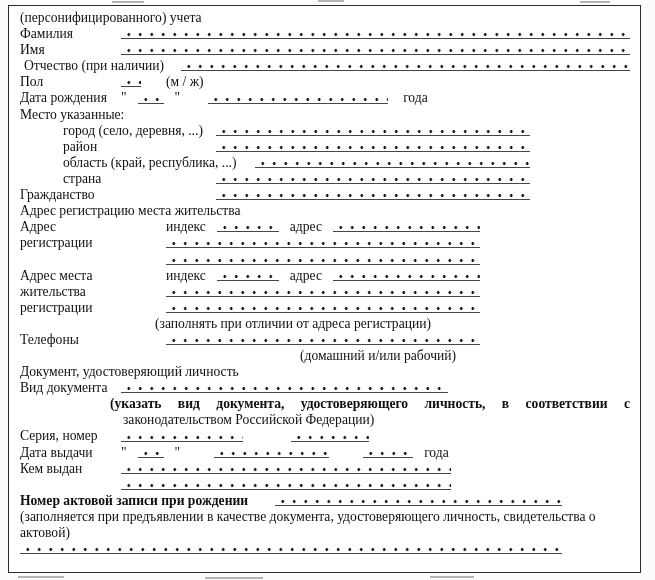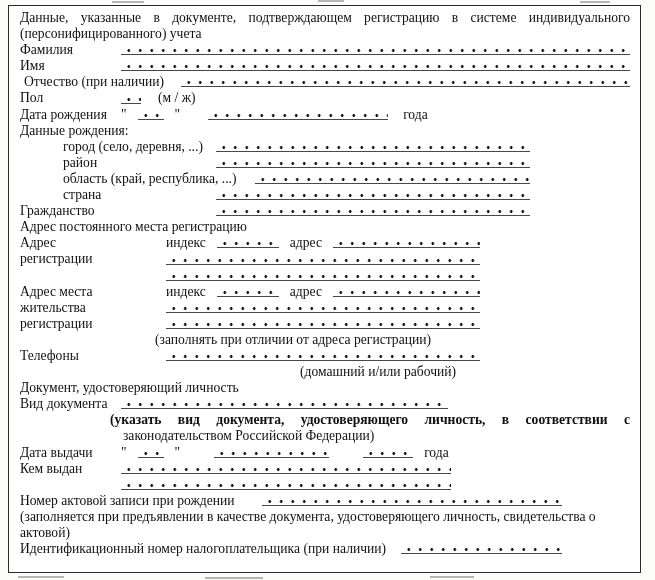--- a/index.html
+++ b/index.html
@@ -33,39 +33,38 @@
   .w142 { flex:0 0 142px; }
   .w185 { flex:0 0 185px; }
   .sub  { padding-left:43px; }
   .dlw20 {flex:0 0 20px;} .dlw26 {flex:0 0 26px;} .dlw50 {flex:0 0 50px;}
   .dlw62 {flex:0 0 62px;} .dlw115{flex:0 0 115px;} .dlw122{flex:0 0 122px;}
   .dlw78 {flex:0 0 78px;} .dlw180{flex:0 0 180px;} .dlw327{flex:0 0 327px;}
   .dlw330{flex:0 0 330px;}
   .mr150 { margin-right:150px; } .mr100 { margin-right:100px; }
   .mr68  { margin-right:68px; }
   .g6 {flex:0 0 6px;} .g12 {flex:0 0 12px;} .g26 {flex:0 0 26px;}
-  .ml6 { margin-left:6px; } .ml4 { margin-left:4px; }
+  .ml6 { margin-left:14px; } .ml4 { margin-left:4px; }
   .ml135 { margin-left:135px; } .ml280 { margin-left:280px; }
   .pl90 { padding-left:90px;font-weight:bold; } .pl103 { padding-left:103px; }
   .qm { flex:0 0 auto; }
   .artifact { position:absolute; height:2px; background:#8f8f8f; opacity:.65; }
 </style>
 </head>
 <body>
 
 <div class="artifact" style="left:112px; top:1px; width:32px;"></div>
 <div class="artifact" style="left:318px; top:0;  width:26px;"></div>
 <div class="artifact" style="left:580px; top:1px; width:30px;"></div>
 <div class="artifact" style="left:18px;  top:576px; width:46px;"></div>
 <div class="artifact" style="left:205px; top:577px; width:58px;"></div>
 <div class="artifact" style="left:430px; top:576px; width:44px;"></div>
 
 <div class="sheet">
 
-  <div class="line just">Данные, указанные в документе, подтверждающем регистрацию в системе индивидуального</div>
   <div class="line">(персонифицированного) учета</div>
 
   <div class="row">
     <span class="lbl w90">Фамилия</span>
     <span class="dl grow"></span>
   </div>
 
   <div class="row">
     <span class="lbl w90">Имя</span>
     <span class="dl grow"></span>
@@ -85,21 +84,21 @@
   <div class="row">
     <span class="lbl w90">Дата рождения</span>
     <span class="lbl qm">"</span>
     <span class="dl dlw26"></span>
     <span class="lbl qm">"</span>
     <span class="g6"></span>
     <span class="dl dlw180"></span>
     <span class="lbl ml4">года</span>
   </div>
 
-  <div class="line">Данные рождения:</div>
+  <div class="line">Место указанные:</div>
 
   <div class="row sub">
     <span class="lbl w142">город (село, деревня, ...)</span>
     <span class="dl grow mr100"></span>
   </div>
   <div class="row sub">
     <span class="lbl w142">район</span>
     <span class="dl grow mr100"></span>
   </div>
   <div class="row sub">
@@ -109,21 +108,21 @@
   <div class="row sub">
     <span class="lbl w142">страна</span>
     <span class="dl grow mr100"></span>
   </div>
 
   <div class="row">
     <span class="lbl w185">Гражданство</span>
     <span class="dl grow mr100"></span>
   </div>
 
-  <div class="line">Адрес постоянного места регистрацию</div>
+  <div class="line">Адрес регистрацию места жительства</div>
 
   <div class="row">
     <span class="lbl w135">Адрес</span>
     <span class="lbl">индекс</span>
     <span class="dl dlw62"></span>
     <span class="lbl">адрес</span>
     <span class="dl grow mr150"></span>
   </div>
   <div class="row">
     <span class="lbl w135">регистрации</span>
@@ -162,20 +161,26 @@
   <div class="line">Документ, удостоверяющий личность</div>
 
   <div class="row">
     <span class="lbl w90">Вид документа</span>
     <span class="dl dlw327"></span>
   </div>
 
   <div class="line pl90 just">(указать вид документа, удостоверяющего личность, в соответствии с</div>
   <div class="line pl103">законодательством Российской Федерации)</div>
 
+  <div class="row">
+    <span class="lbl w90">Серия, номер</span>
+    <span class="dl dlw122"></span>
+    <span class="g26"></span>
+    <span class="dl dlw78"></span>
+  </div>
 
   <div class="row">
     <span class="lbl w90">Дата выдачи</span>
     <span class="lbl qm">"</span>
     <span class="dl dlw26"></span>
     <span class="lbl qm">"</span>
     <span class="g12"></span>
     <span class="dl dlw115"></span>
     <span class="g12"></span>
     <span class="dl dlw50"></span>
@@ -185,25 +190,24 @@
   <div class="row">
     <span class="lbl w90">Кем выдан</span>
     <span class="dl dlw330"></span>
   </div>
   <div class="row">
     <span class="lbl w90"></span>
     <span class="dl dlw330"></span>
   </div>
 
   <div class="row">
-    <span class="lbl" style="margin-right:16px;">Номер актовой записи при рождении</span>
+    <span class="lbl" style="margin-right:16px;font-weight:bold;">Номер актовой записи при рождении</span>
     <span class="dl grow mr68"></span>
   </div>
 
   <div class="line">(заполняется при предъявлении в качестве документа, удостоверяющего личность, свидетельства о</div>
   <div class="line">актовой)</div>
 
   <div class="row">
-    <span class="lbl" style="margin-right:4px;">Идентификационный номер налогоплательщика (при наличии)</span>
     <span class="dl grow mr68"></span>
   </div>
 
 </div>
 
 </body></html>

